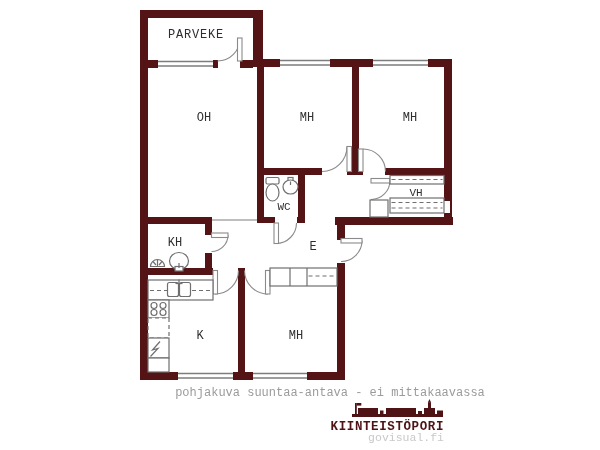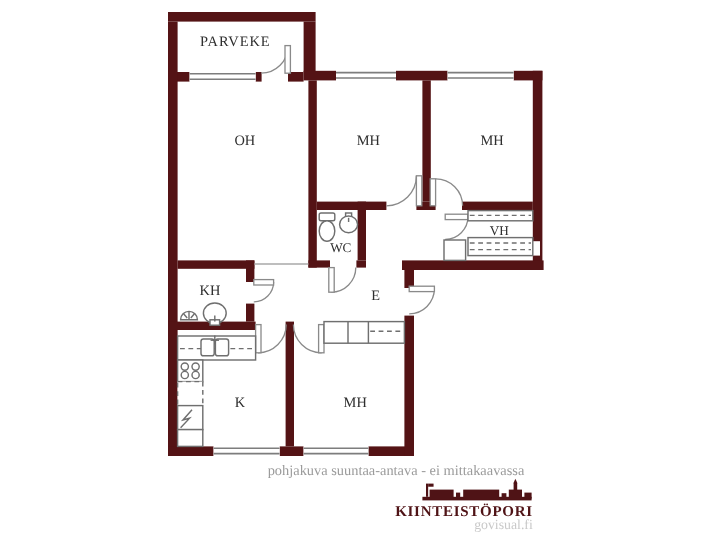--- a/index.html
+++ b/index.html
@@ -1,20 +1,20 @@
 <!DOCTYPE html>
 <html><head>
 <meta charset="utf-8">
 <style>
   html,body{margin:0;padding:0;background:#fff;}
   .canvas{
     position:relative;
     width:600px;height:450px;
     background:#ffffff;
-    font-family:Liberation Serif, serif;
+    font-family:Liberation Mono, monospace;
     overflow:hidden;
   }
   svg{display:block;}
   .room-label{fill:#2e2e2e;font-size:12px;}
   .room-label.small{font-size:11px;}
   .disclaimer{fill:#9b9b9b;font-size:12px;}
   .brand{fill:#4f1316;font-size:12.5px;font-weight:bold;letter-spacing:0.6px;}
   .site{fill:#c9c9c9;font-size:11.5px;}
 </style>
 </head>

